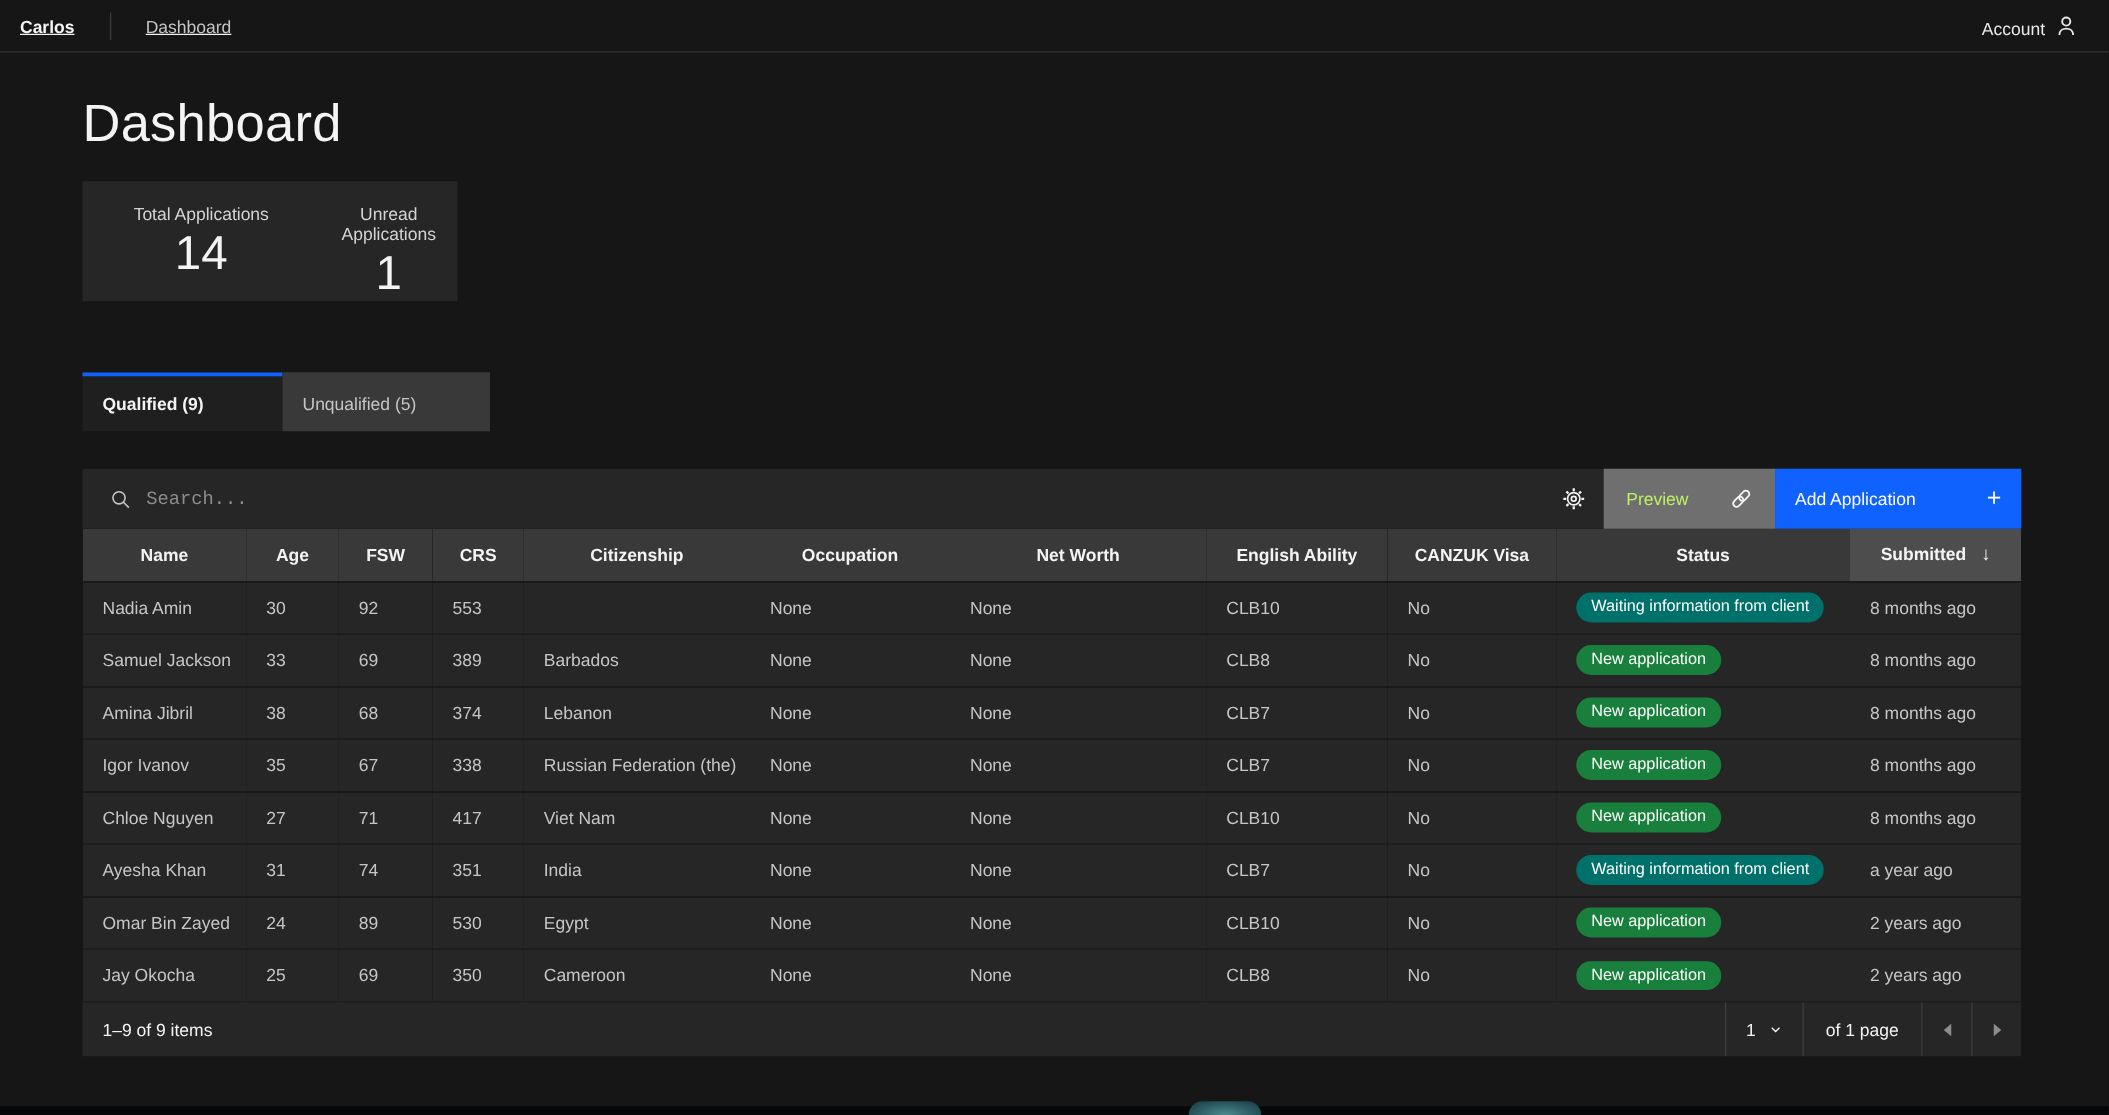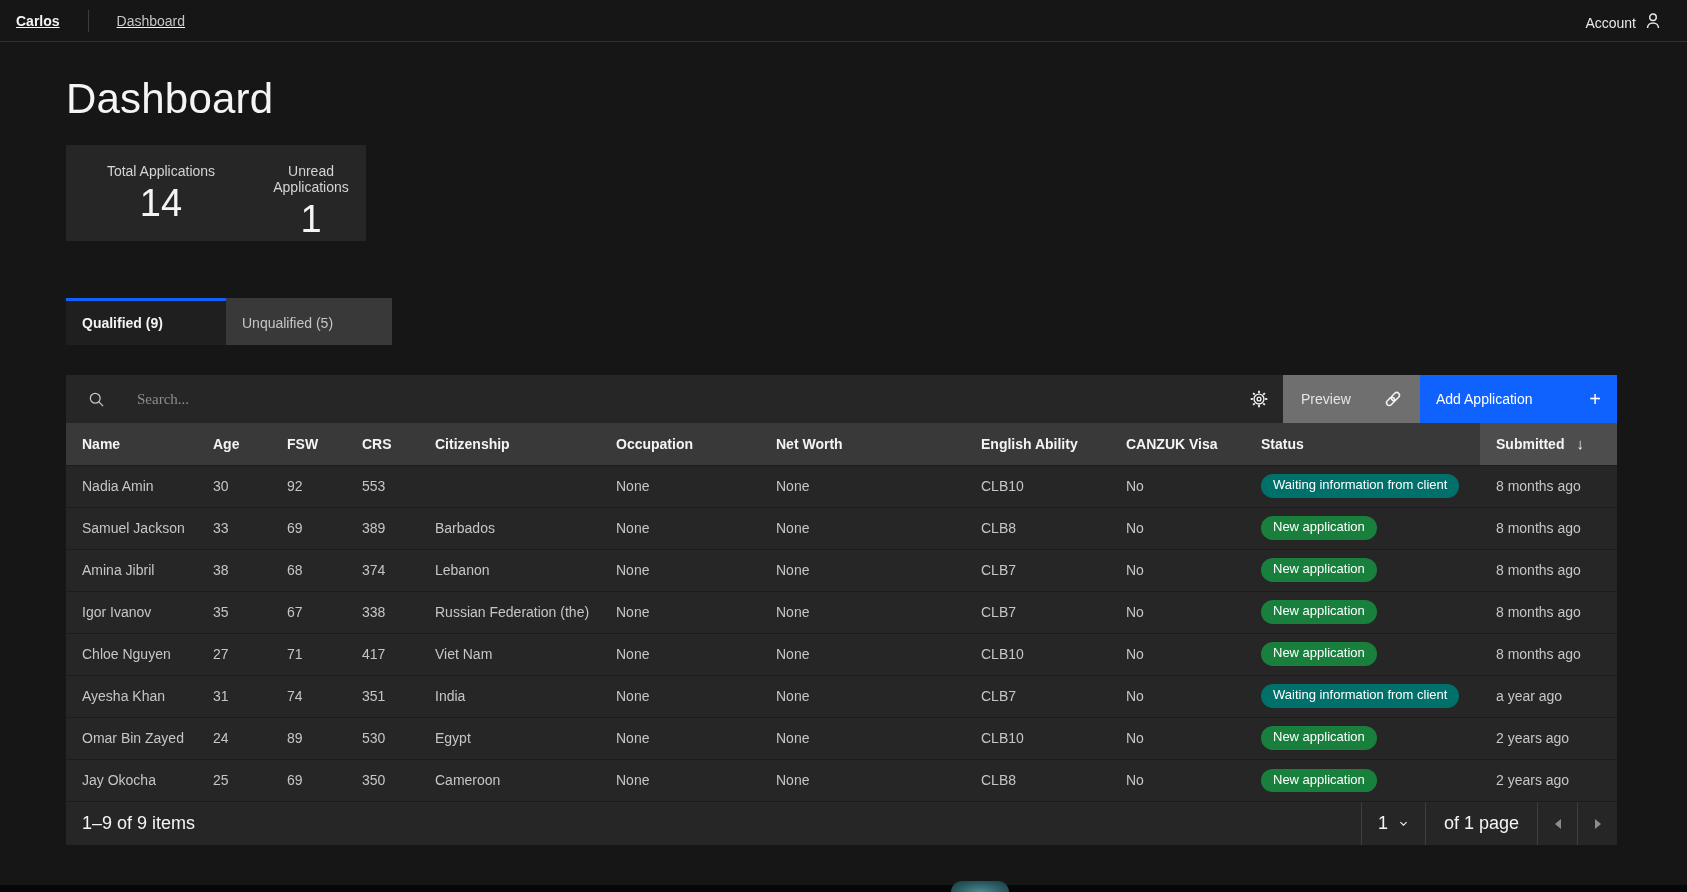--- a/index.html
+++ b/index.html
@@ -39,50 +39,50 @@
   .tab.active { width:160px; background:#1f1f1f; border-top:3px solid #0f62fe; font-weight:700; color:#f4f4f4; }
   .tab.inactive { width:166px; background:#393939; border-top:3px solid #393939; color:#c6c6c6; }
 
   
   .table-widget { margin-top:30px; width:1551px; }
   .toolbar { height:48px; background:#262626; display:flex; align-items:stretch; }
   .search-wrap { flex:1; display:flex; align-items:center; padding-left:22px; }
   .search-wrap svg { flex:none; margin-right:12px; }
   .search-input {
     background:transparent; border:none; outline:none; color:#f4f4f4;
-    font-size:15px; width:100%; font-family:Liberation Serif, serif;margin-left:20px;
+    font-size:15px; width:100%; font-family:Liberation Mono, monospace;
   }
   .search-input::placeholder { color:#8d8d8d; }
   .gear-btn { width:49px; }
   .btn { border:none; cursor:pointer; font-size:14px; display:flex; align-items:center; justify-content:space-between;
          font-family:"Liberation Sans","DejaVu Sans",sans-serif; }
-  .btn-preview { width:137px; background:#6f6f6f; color:#e5e5e5; padding:0 18px; }
+  .btn-preview { width:137px; background:#6f6f6f; color:#bef264; padding:0 18px; }
   .btn-add { width:197px; background:#0f62fe; color:#ffffff; padding:0 16px;gap:44px; }
   .btn-add .plus { font-size:20px; font-weight:300; line-height:1; }
 
   table { table-layout:fixed; width:100%; border-collapse:collapse; }
   th {
-    background:#393939; height:42px; text-align:left; padding:0 16px;
+    background:#393939; height:42px; text-align:center; padding:0 16px;
     font-size:14px; font-weight:700; color:#f4f4f4; cursor:pointer; white-space:nowrap; overflow:hidden;margin-top:39px;
   }
   th.sorted { background:#4d4d4d; }
   th .sort-arrow { margin-left:12px; font-size:15px; font-weight:400; }
   td {
     background:#262626; border-top:1px solid #1c1c1c; height:42px; padding:0 16px;
     font-size:14px; color:#c6c6c6; white-space:nowrap; overflow:hidden;
   }
   tr.data-row { cursor:pointer; }
   .badge {
     display:inline-block; padding:3px 12px 4px; border-radius:12px;
     font-size:13px; color:#ffffff; line-height:1.25; white-space:nowrap;
   }
 
   .pagination {
     height:44px; background:#262626; border-top:1px solid #1c1c1c;
-    display:flex; align-items:stretch; justify-content:space-between; font-size:18px;
+    display:flex; align-items:stretch; justify-content:space-between; font-size:14px;
   }
   .pg-items { display:flex; align-items:center; padding-left:16px; color:#f4f4f4; }
   .pg-right { display:flex; align-items:stretch; }
   .pg-select { display:flex; align-items:center; gap:10px; padding:0 16px; border-left:1px solid #3d3d3d; cursor:pointer; color:#f4f4f4; }
   .pg-pages { display:flex; align-items:center; padding:0 18px; color:#f4f4f4; }
   .pg-btn { width:40px; border:none; background:transparent; border-left:1px solid #3d3d3d; cursor:pointer;
             display:flex; align-items:center; justify-content:center; }
   .caret { width:0; height:0; border:5px solid transparent; }
   .caret-left { border-right:6px solid #8d8d8d; border-left:none; }
   .caret-right { border-left:6px solid #8d8d8d; border-right:none; }

